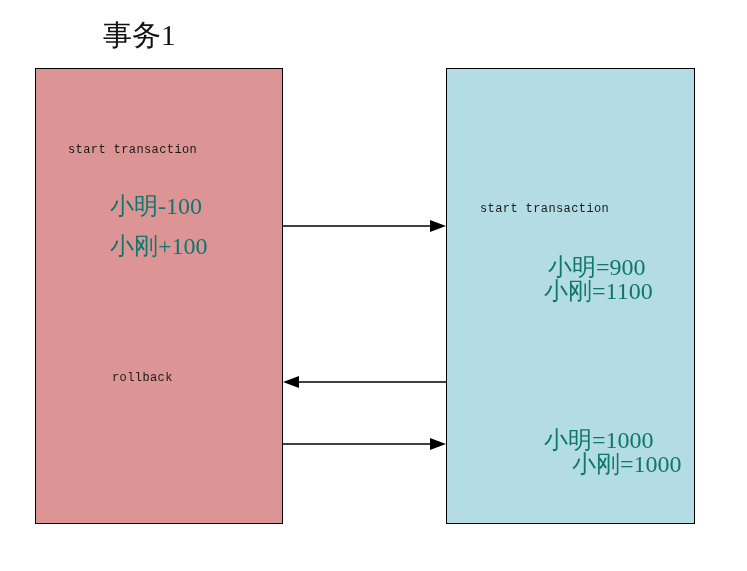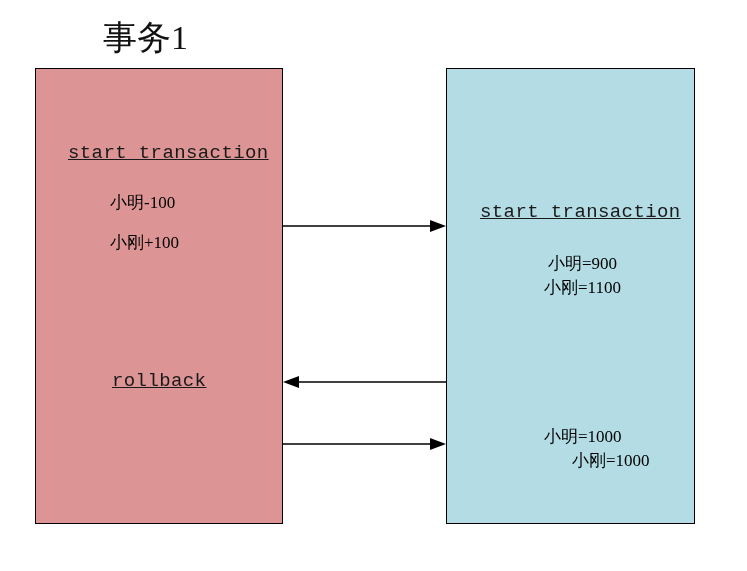--- a/index.html
+++ b/index.html
@@ -19,21 +19,21 @@
     position: absolute;
     left: 0;
     top: 0;
     width: 747px;
     height: 571px;
   }
 
   .title {
     position: absolute;
     font-family: "Liberation Serif", "DejaVu Serif", serif;
-    font-size: 34px;
+    font-size: 29px;
     color: #111111;
     white-space: nowrap;
     line-height: 1;
     letter-spacing: 0px;
   }
   #title-tx1 { left: 103px; top: 21px; }
   #title-tx2 { left: 528px; top: 25px; }
 
   .txbox {
     position: absolute;
@@ -51,32 +51,31 @@
     left: 446px;
     top: 68px;
     width: 249px;
     height: 456px;
     background: #b3dce5;
   }
 
   .line-mono {
     position: absolute;
     font-family: "Liberation Mono", "DejaVu Sans Mono", monospace;
-    font-size: 19px;
+    font-size: 12px;
     color: #1a1a1a;
     white-space: nowrap;
     line-height: 1;
     letter-spacing: 0.4px;
-    text-decoration: underline;
   }
   .line-cjk {
     position: absolute;
     font-family: "Liberation Serif", "DejaVu Serif", serif;
-    font-size: 17px;
-    color: #000000;
+    font-size: 24px;
+    color: #0f766e;
     white-space: nowrap;
     line-height: 1;
   }
 
   
   #tx1-start   { left: 68px;  top: 144px; }
   #tx1-debit   { left: 110px; top: 194px; }
   #tx1-credit  { left: 110px; top: 234px; }
   #tx1-rollback{ left: 112px; top: 372px; }
 

